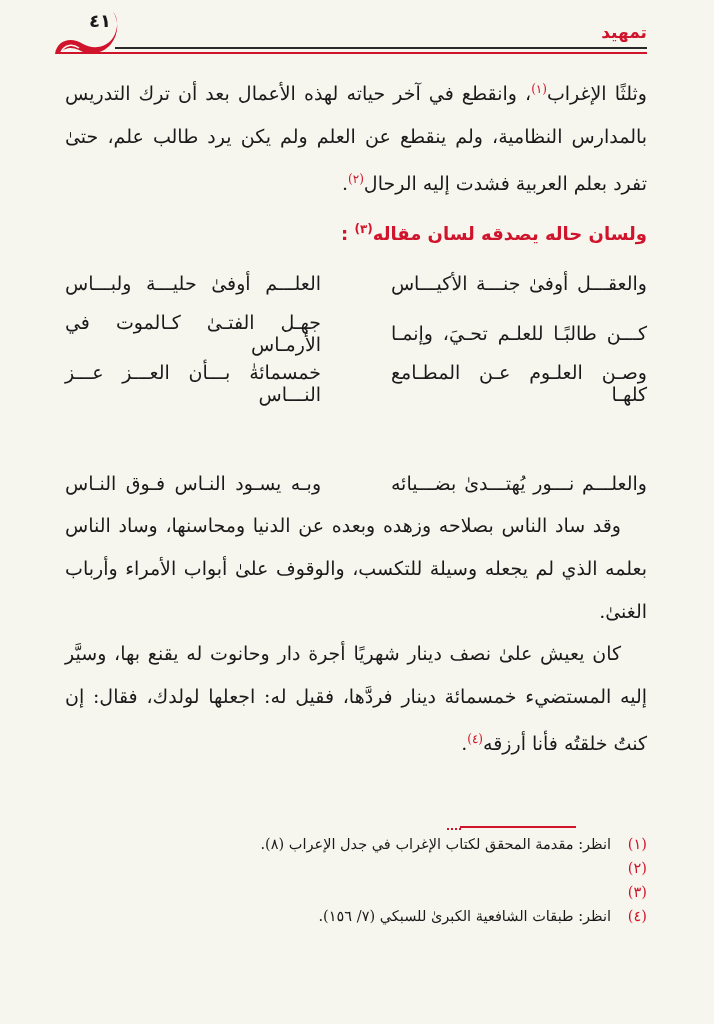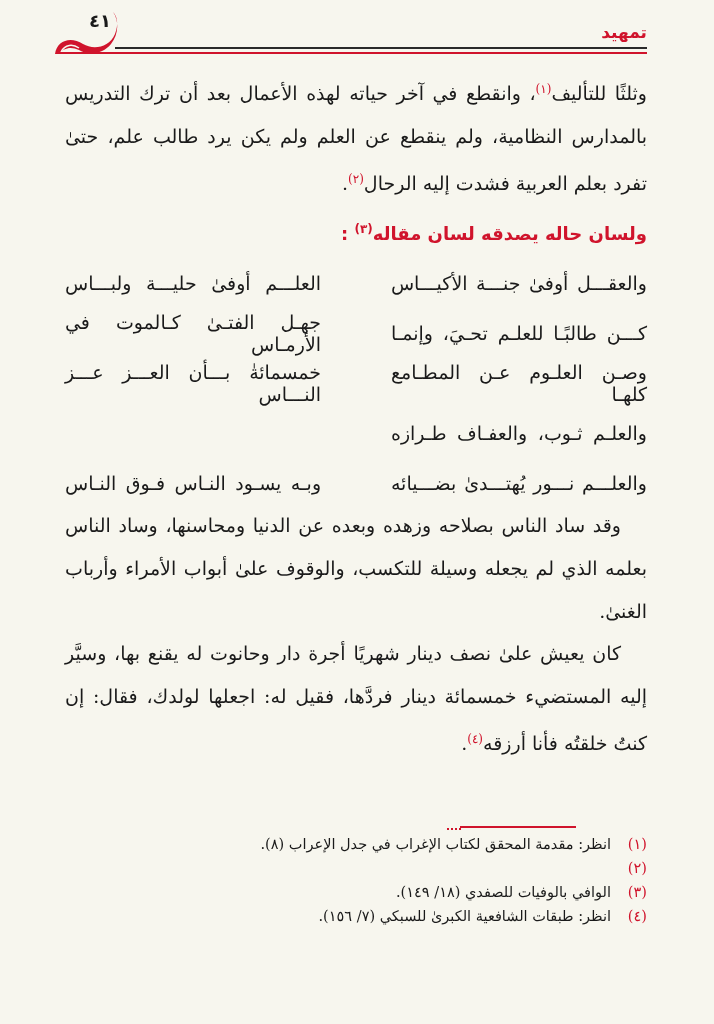--- a/index.html
+++ b/index.html
@@ -63,21 +63,21 @@
   <div class="hdr-title">تمهيد</div>
   <svg class="ornament" viewBox="0 0 70 46">
     <path d="M2 44 C4 30, 18 26, 30 34 C40 40, 56 38, 62 24 C66 14, 64 6, 60 2 C66 10, 66 24, 58 34 C50 44, 36 46, 26 40 C18 36, 10 38, 6 44 Z" fill="#d0142c"></path>
     <path d="M8 42 C12 34, 20 34, 26 38" stroke="#f7f6ee" stroke-width="1.5" fill="none"></path>
   </svg>
   <div class="page-num">٤١</div>
   <div class="hdr-line-black"></div>
   <div class="hdr-line-red"></div>
 
   <div class="text p1">
-    <span>وثلثًا للتأليف</span><span class="note-ref">(١)</span><span>، وانقطع في آخر حياته لهذه الأعمال بعد أن ترك التدريس بالمدارس النظامية، ولم ينقطع عن العلم ولم يكن يرد طالب علم، حتىٰ تفرد بعلم العربية فشدت إليه الرحال</span><span class="note-ref">(٢)</span><span>.</span>
+    <span>وثلثًا الإغراب</span><span class="note-ref">(١)</span><span>، وانقطع في آخر حياته لهذه الأعمال بعد أن ترك التدريس بالمدارس النظامية، ولم ينقطع عن العلم ولم يكن يرد طالب علم، حتىٰ تفرد بعلم العربية فشدت إليه الرحال</span><span class="note-ref">(٢)</span><span>.</span>
   </div>
 
   <div class="heading">
     <span>ولسان حاله يصدقه لسان مقاله</span><span class="note-ref">(٣)</span>
     <span>:</span>
   </div>
 
   <div class="poem">
     <div class="verse">
       <span class="hemi">والعقـــل أوفىٰ جنـــة الأكيـــاس</span>
@@ -85,21 +85,20 @@
     </div>
     <div class="verse">
       <span class="hemi">كـــن طالبًـا للعلـم تحـيَ، وإنمـا</span>
       <span class="hemi">جهـل الفتـىٰ كـالموت في الأرمـاس</span>
     </div>
     <div class="verse">
       <span class="hemi">وصـن العلـوم عـن المطـامع كلهـا</span>
       <span class="hemi">خمسمائةٰ بـــأن العـــز عـــز النـــاس</span>
     </div>
     <div class="verse">
-      <span class="hemi">والعلـم ثـوب، والعفـاف طـرازه</span>
     </div>
     <div class="verse">
       <span class="hemi">والعلـــم نـــور يُهتـــدىٰ بضـــيائه</span>
       <span class="hemi">وبـه يسـود النـاس فـوق النـاس</span>
     </div>
   </div>
 
   <div class="text p2">وقد ساد الناس بصلاحه وزهده وبعده عن الدنيا ومحاسنها، وساد الناس بعلمه الذي لم يجعله وسيلة للتكسب، والوقوف علىٰ أبواب الأمراء وأرباب الغنىٰ.</div>
 
   <div class="text p3">
@@ -111,20 +110,19 @@
   <div class="footnotes">
     <div class="fn">
       <span class="fn-num">(١)</span>
       <span>انظر: مقدمة المحقق لكتاب الإغراب في جدل الإعراب (٨).</span>
     </div>
     <div class="fn">
       <span class="fn-num">(٢)</span>
     </div>
     <div class="fn">
       <span class="fn-num">(٣)</span>
-      <span>الوافي بالوفيات للصفدي (١٨/ ١٤٩).</span>
     </div>
     <div class="fn">
       <span class="fn-num">(٤)</span>
       <span>انظر: طبقات الشافعية الكبرىٰ للسبكي (٧/ ١٥٦).</span>
     </div>
   </div>
 </div>
 
 </body></html>

